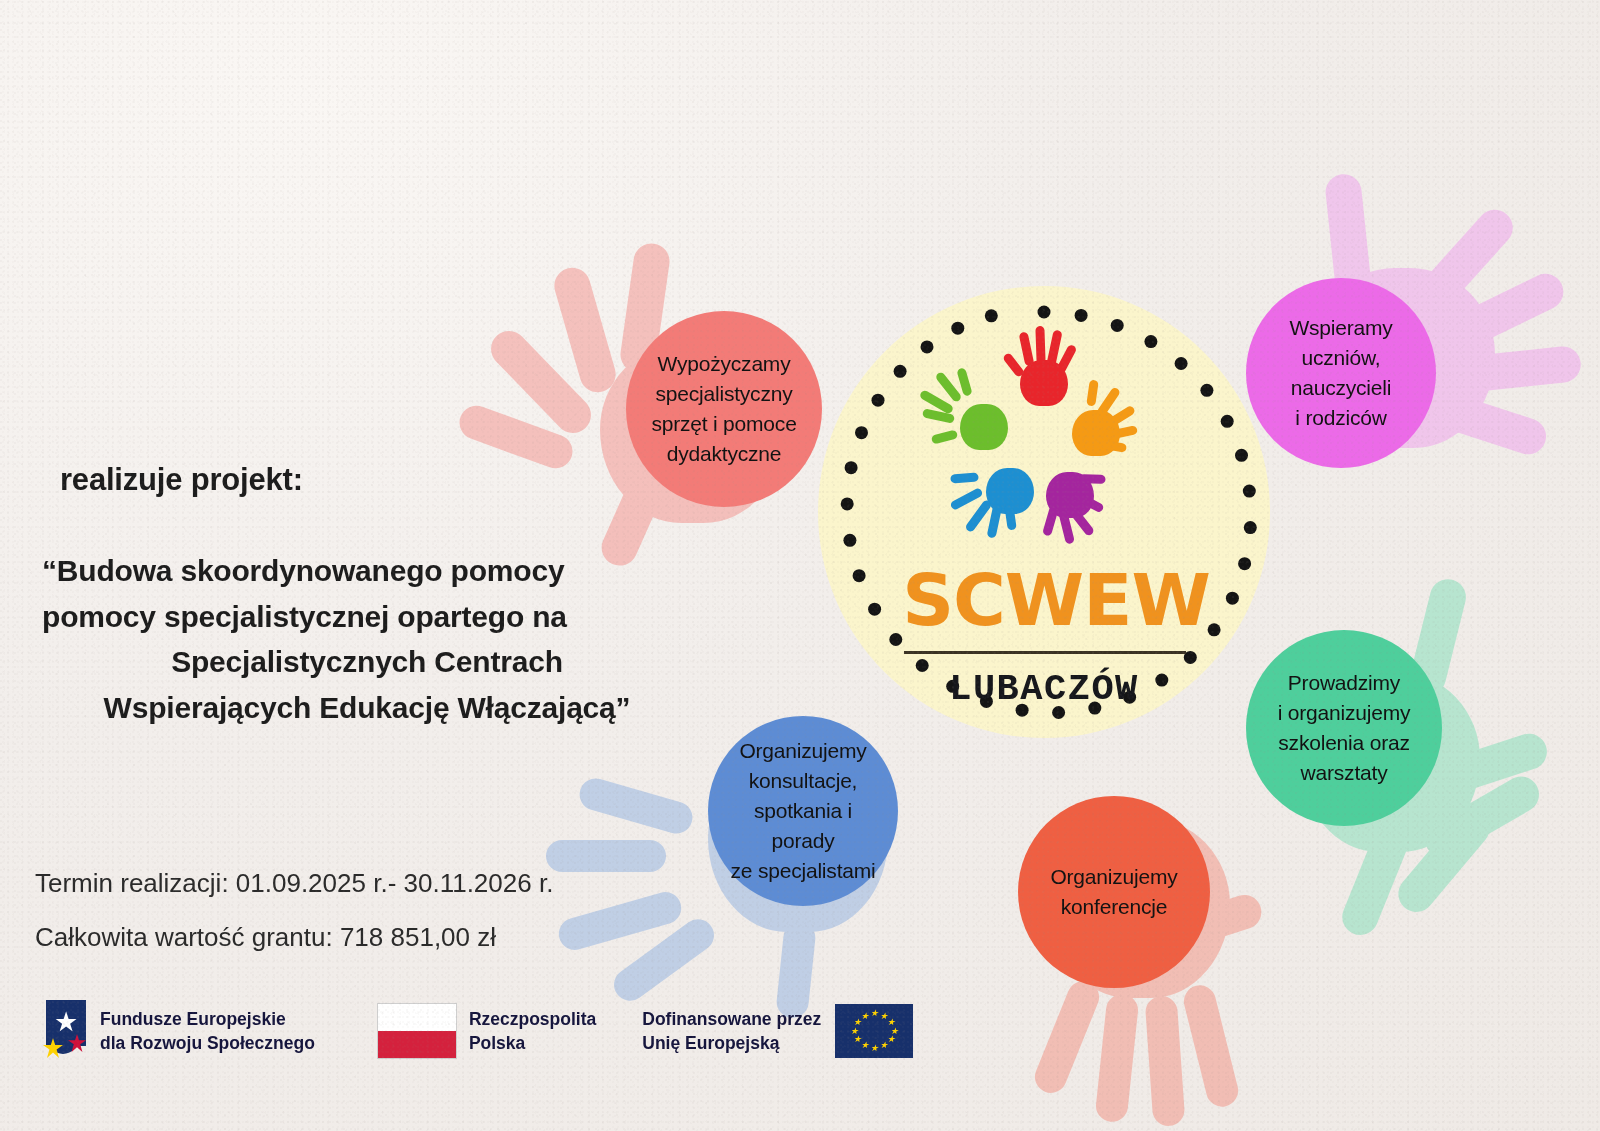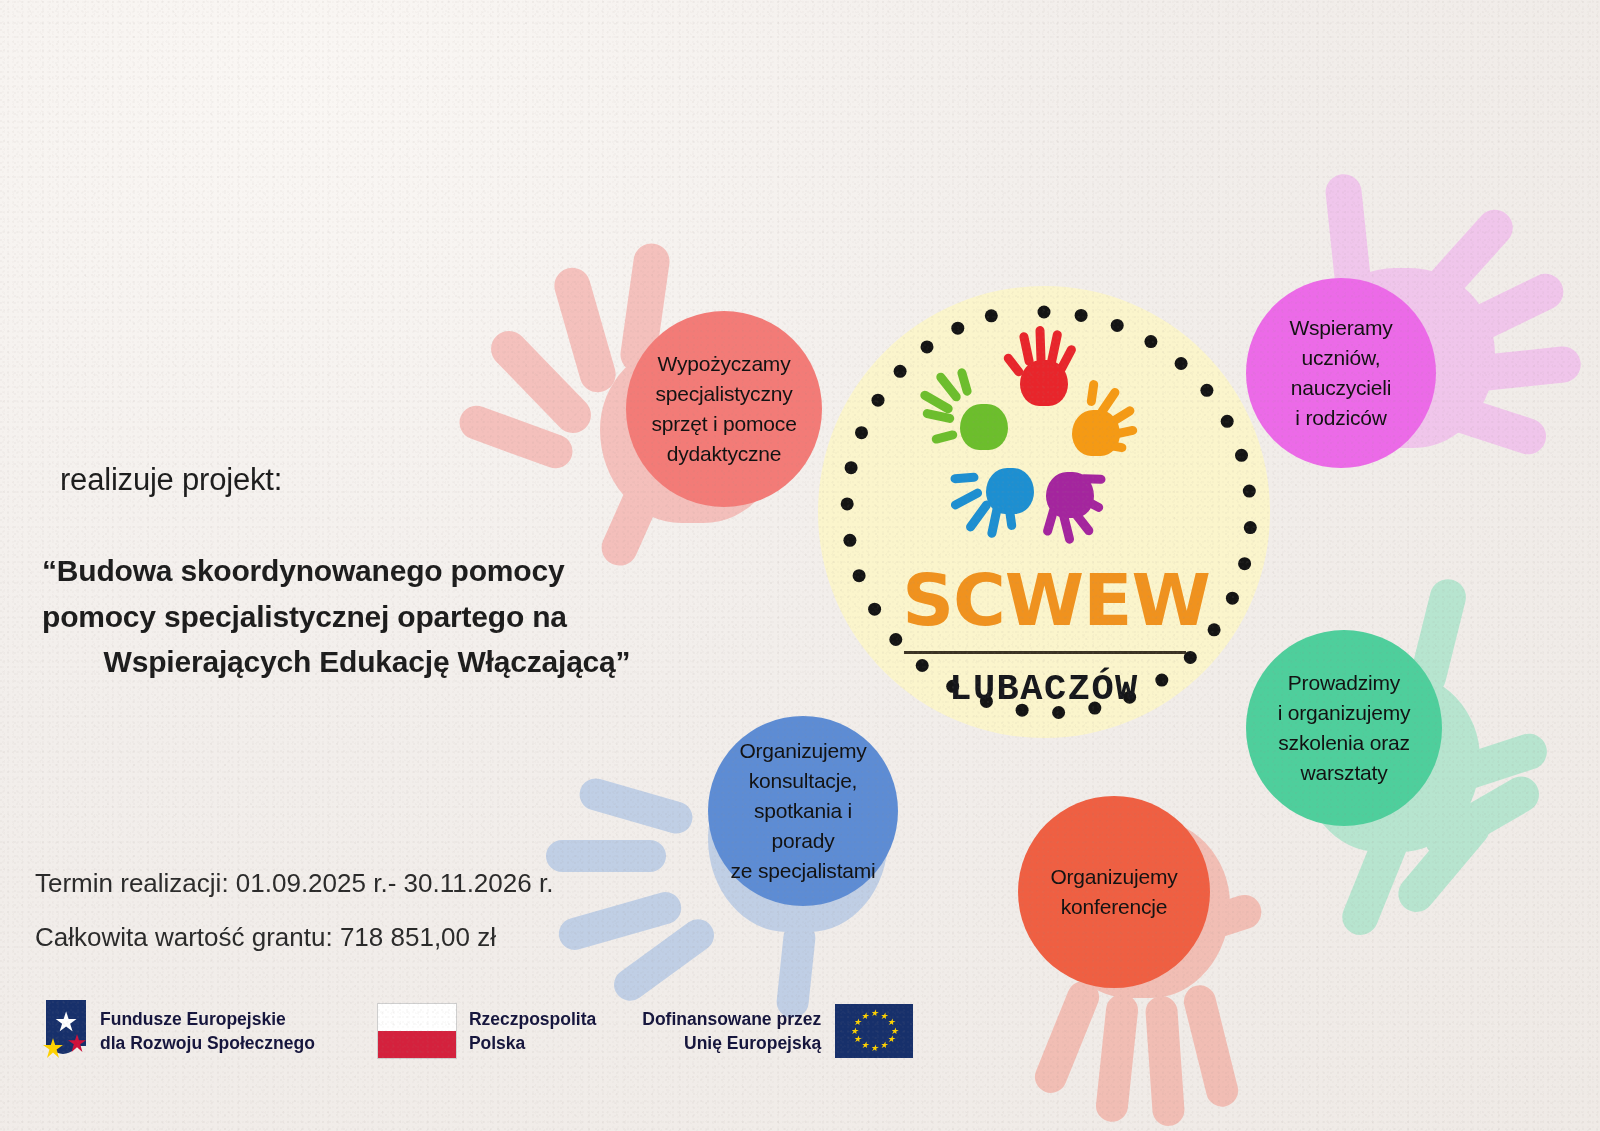--- a/index.html
+++ b/index.html
@@ -26,21 +26,21 @@
     background-size:7px 7px, 9px 9px, 11px 11px, 13px 13px, 5px 5px;
   }
   
   .heading{
     position:absolute;left:54px;top:112px;width:980px;
     font-weight:bold;font-size:49px;line-height:1.42;color:#1c1c1c;
     letter-spacing:-.4px;
   }
   .realizuje{
     position:absolute;left:60px;top:462px;
-    font-weight:normal;font-size:31px;color:#1c1c1c;letter-spacing:-.2px;
+    font-weight:bold;font-size:31px;color:#1c1c1c;letter-spacing:-.2px;
   }
   .project-title{
     position:absolute;left:42px;top:548px;width:650px;
     font-weight:bold;font-size:30px;line-height:1.52;color:#1c1c1c;
     text-align:center;letter-spacing:-.2px;
   }
   .project-title .l1,.project-title .l2{text-align:left;display:block;}
   .project-title .l3,.project-title .l4{text-align:center;display:block;}
   .meta{
     position:absolute;left:35px;font-size:26px;color:#2a2a2a;font-weight:400;
@@ -288,20 +288,21 @@
   </div>
 
   <div class="heading">
   </div>
 
   <div class="realizuje">realizuje projekt:</div>
 
   <div class="project-title">
     <span class="l1">“Budowa skoordynowanego pomocy</span>
     <span class="l2">pomocy specjalistycznej opartego na</span>
+    <span class="l3">Specjalistycznych Centrach</span>
     <span class="l4">Wspierających Edukację Włączającą”</span>
   </div>
 
   <div class="meta m1">Termin realizacji: 01.09.2025 r.- 30.11.2026 r.</div>
   <div class="meta m2">Całkowita wartość grantu: 718 851,00 zł</div>
 
   <div id="logos">
 
     <div class="logo-block">
       <div class="fe-mark">
@@ -317,21 +318,21 @@
 
     <div class="pl-flag">
       <div class="w"></div>
         <div class="r"></div>
     </div>
     <div class="logo-text">Rzeczpospolita
 Polska</div>
 
     <div class="sep"></div>
 
-    <div class="logo-text" style="text-align:right;">Dofinansowane przez
+    <div class="logo-text" style="text-align:left;">Dofinansowane przez
 Unię Europejską</div>
     <div class="eu-flag">
       <div class="ring">
         <i style="left:15.5px;top:-2px;">★</i>
         <i style="left:25px;top:0.8px;">★</i>
         <i style="left:32.4px;top:6.6px;">★</i>
         <i style="left:35.5px;top:15.5px;">★</i>
         <i style="left:32.4px;top:24.4px;">★</i>
         <i style="left:25px;top:30.2px;">★</i>
         <i style="left:15.5px;top:33px;">★</i>

